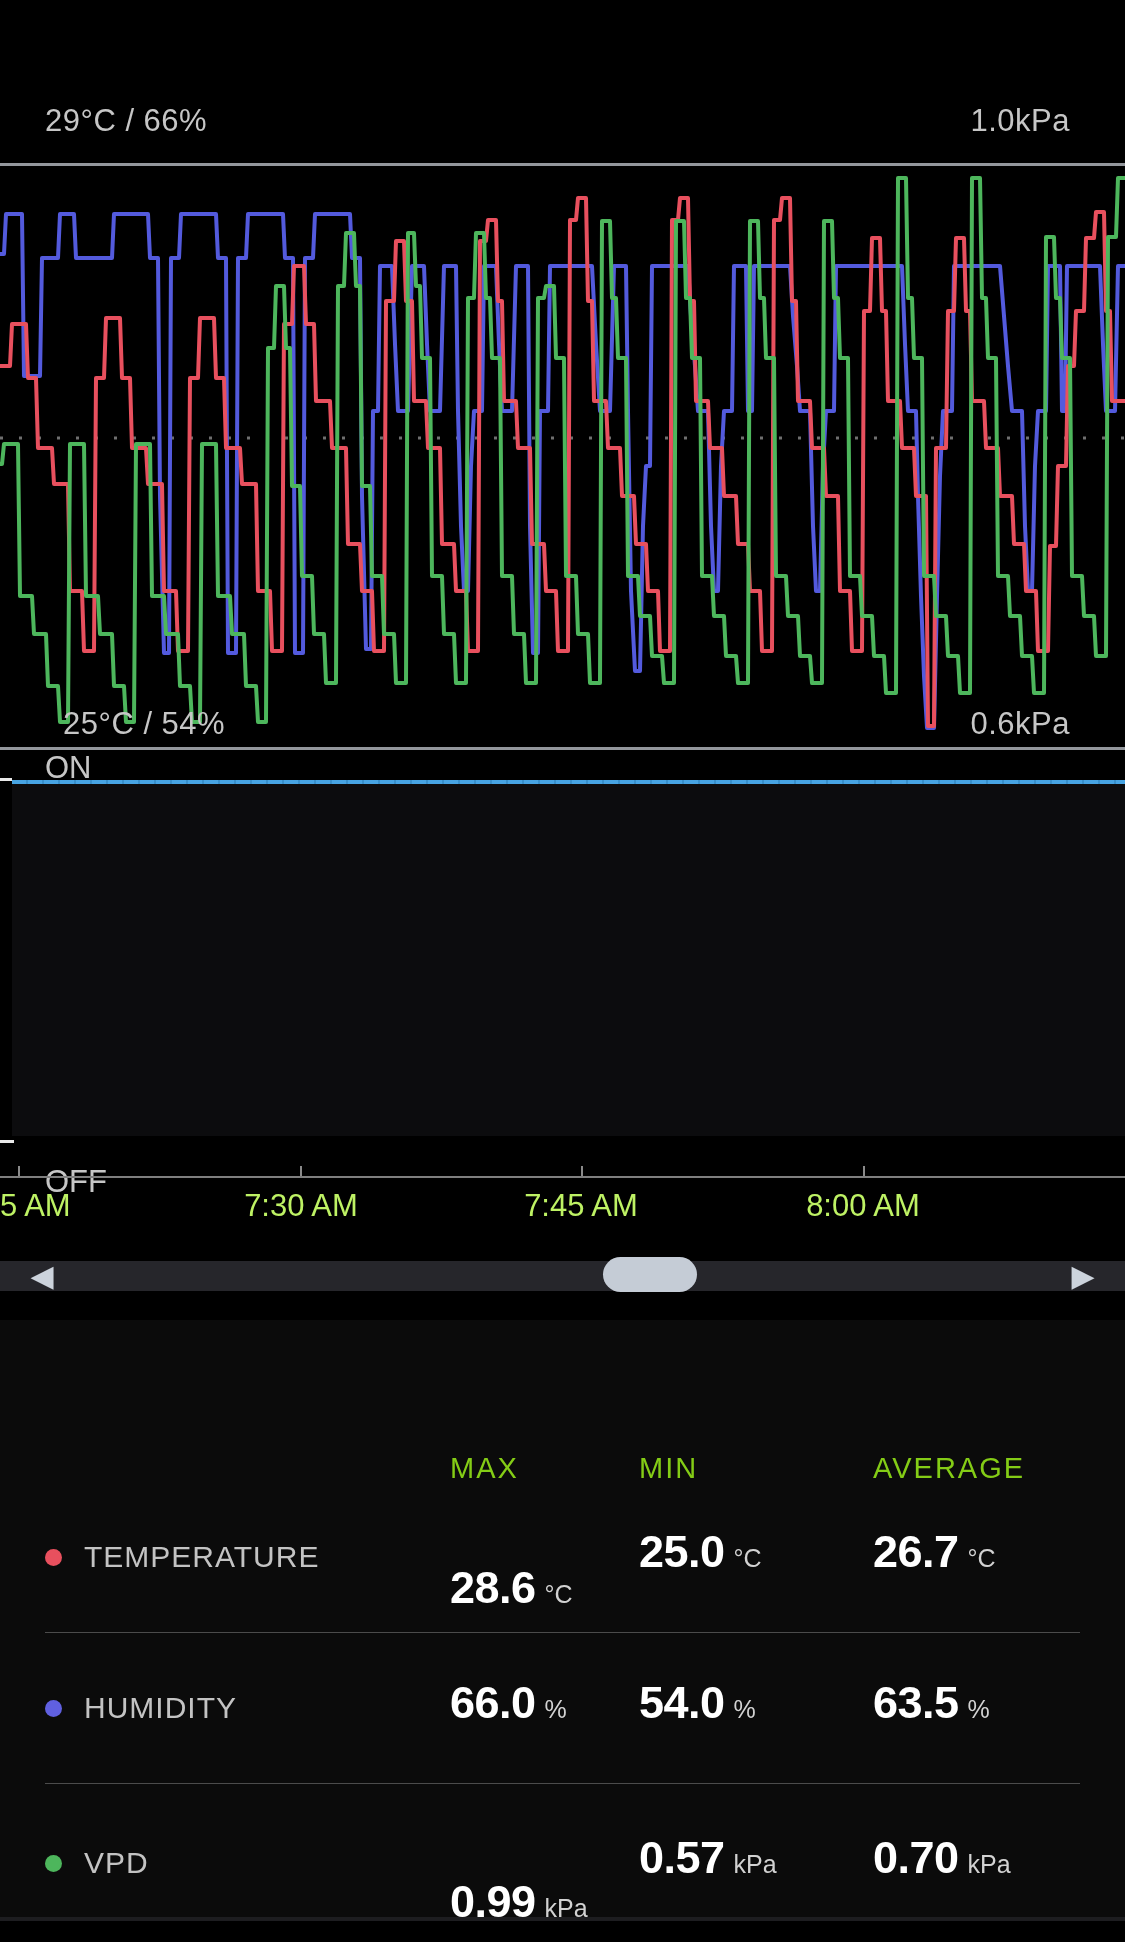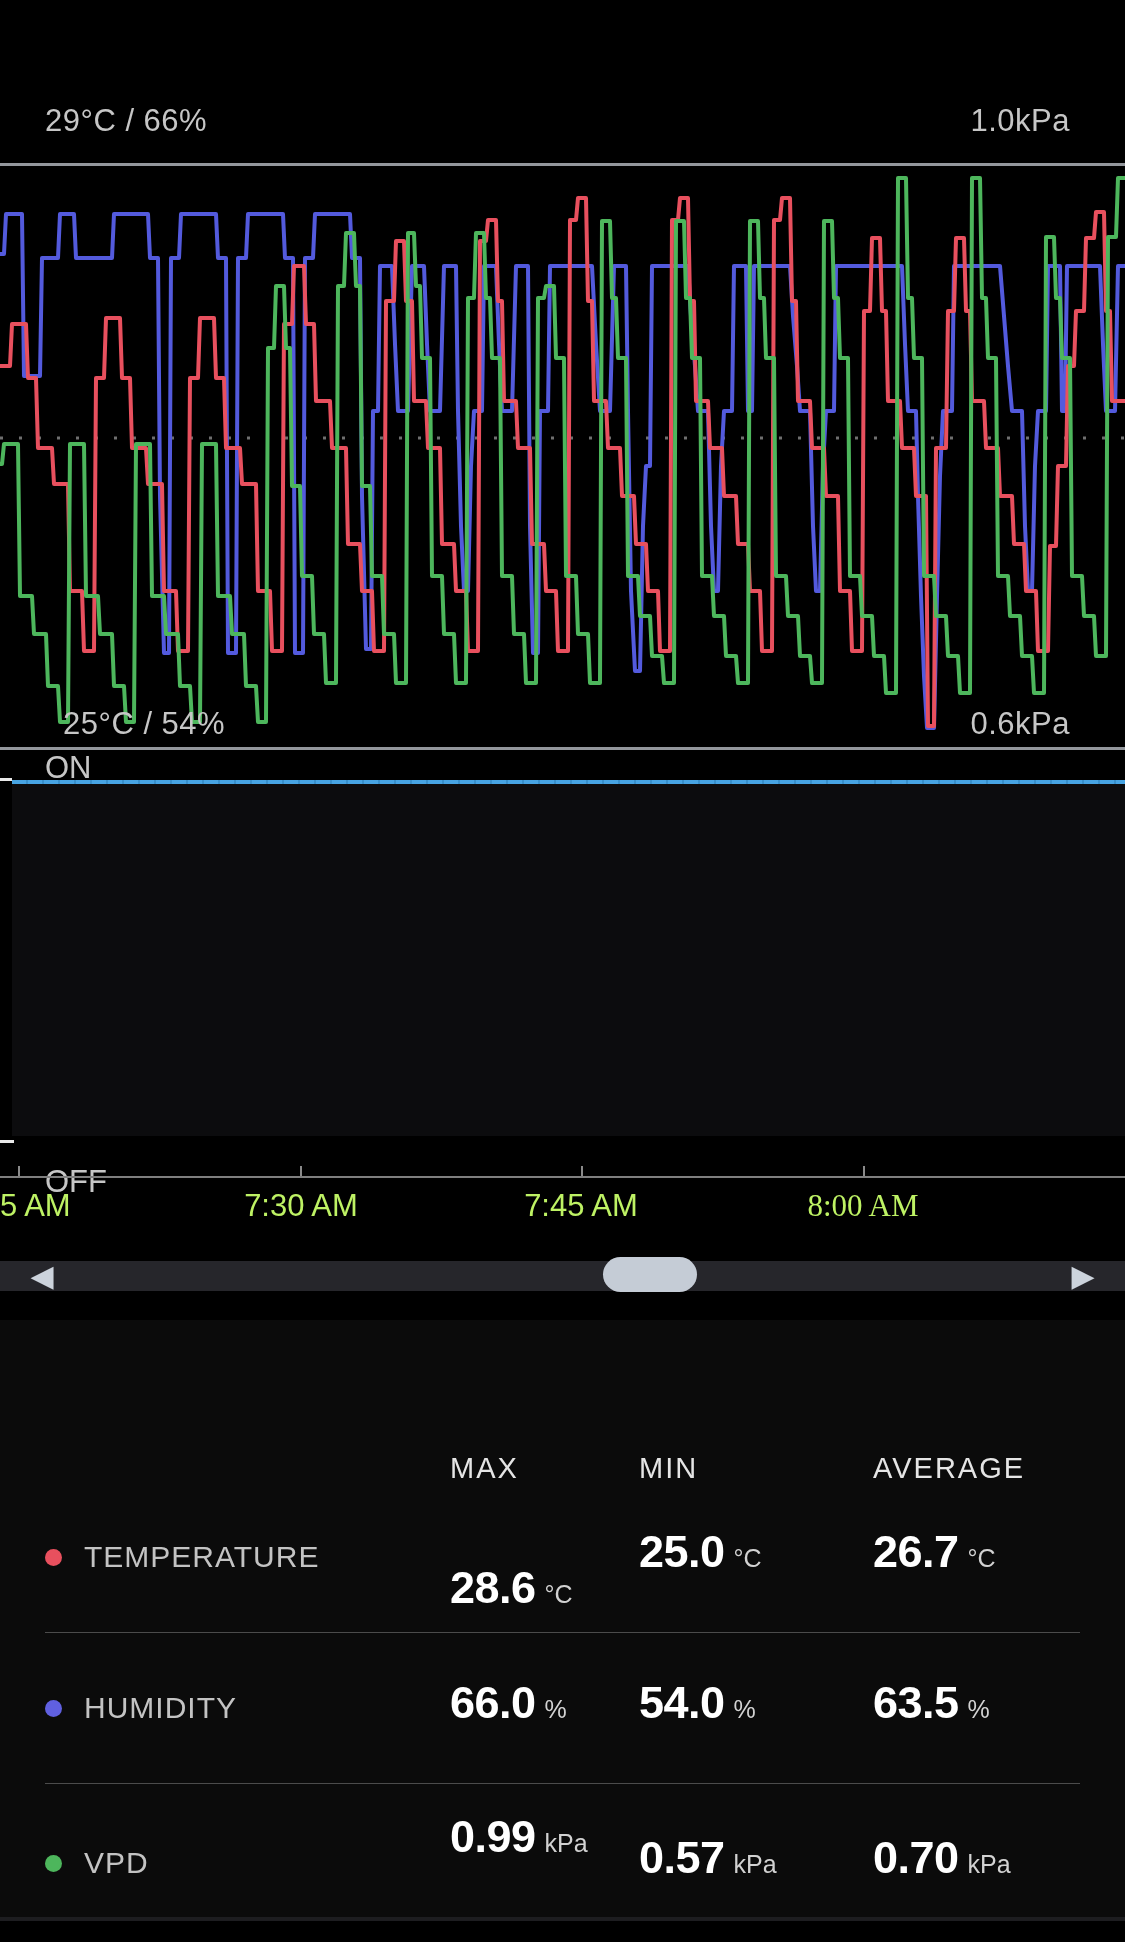--- a/index.html
+++ b/index.html
@@ -23,21 +23,21 @@
   .time-label{top:1188px;font-size:31px;color:#bef264;white-space:nowrap;transform:translateX(-50%);}
   .time-label.first{transform:none;}
   
   #scrollbar{left:0;top:1261px;width:1125px;height:30px;background:#26262b;}
   .sb-arrow{top:1256px;width:40px;height:40px;line-height:40px;text-align:center;
       font-size:30px;color:#ccd3dc;}
   #sb-thumb{left:603px;top:1257px;width:94px;height:35px;border-radius:18px;background:#c5ccd6;}
   
   #stats{left:0;top:1320px;width:1125px;height:597px;background:#0b0b0b;}
   .col-max{left:450px;} .col-min{left:639px;text-align:center;} .col-avg{left:873px;}
-  .stat-header{font-size:29px;color:#e5e5e5;letter-spacing:2px;}
+  .stat-header{font-size:29px;color:#84cc16;letter-spacing:2px;}
   .row-label-wrap{left:45px;display:flex;align-items:center;gap:22px;}
   .dot{width:17px;height:17px;border-radius:50%;}
   .row-label{font-size:30px;color:#c3c3c3;letter-spacing:1px;}
   .val{white-space:nowrap;}
   .val b{font-size:45px;font-weight:700;color:#fff;letter-spacing:-.5px;}
   .val span{font-size:25px;color:#d2d2d2;margin-left:9px;}
   .stat-div{left:45px;width:1035px;height:1px;background:#4c4c4c;}
   #bottom-band{left:0;top:1917px;width:1125px;height:4px;background:#1d1d20;}
 </style>
 </head>
@@ -71,21 +71,21 @@
 <div id="time-ticks">
     <div class="abs time-tick" style="left: 18px;"></div>
     <div class="abs time-tick" style="left: 300px;"></div>
     <div class="abs time-tick" style="left: 581px;"></div>
     <div class="abs time-tick" style="left: 863px;"></div>
   </div>
 <div id="time-labels">
     <div class="abs time-label first" style="left: 0px;">5 AM</div>
     <div class="abs time-label" style="left: 301px;">7:30 AM</div>
     <div class="abs time-label" style="left: 581px;">7:45 AM</div>
-    <div class="abs time-label" style="left: 863px; font-family: Liberation Serif, serif;">8:00 AM</div>
+    <div class="abs time-label" style="left: 863px;">8:00 AM</div>
   </div>
 
 <div class="abs" id="scrollbar"></div>
 <div class="abs sb-arrow" style="left:22px">◀</div>
 <div class="abs sb-arrow" style="left:1063px">▶</div>
 <div class="abs" id="sb-thumb" style="left: 603px; width: 94px;"></div>
 
 <div class="abs" id="stats"></div>
 
 <div class="abs stat-header col-max" style="top:1452px">MAX</div>
@@ -109,17 +109,17 @@
 <div class="abs val col-max" style="top:1677px"><b>66.0</b><span>%</span></div>
 <div class="abs val col-min" style="top:1677px"><b>54.0</b><span>%</span></div>
 <div class="abs val col-avg" style="top:1677px"><b>63.5</b><span>%</span></div>
 
 <div class="abs stat-div" style="top:1783px"></div>
 
 <div class="abs row-label-wrap" style="top:1846px">
   <div class="dot" style="background-color: rgb(77, 182, 92);"></div>
   <div class="row-label">VPD</div>
 </div>
-<div class="abs val col-max" style="top:1811px"><b>0.99</b><span>kPa</span></div>
+<div class="abs val col-max" style="top:1876px"><b>0.99</b><span>kPa</span></div>
 <div class="abs val col-min" style="top:1832px"><b>0.57</b><span>kPa</span></div>
 <div class="abs val col-avg" style="top:1832px"><b>0.70</b><span>kPa</span></div>
 
 <div class="abs" id="bottom-band"></div>
 
 </body></html>

